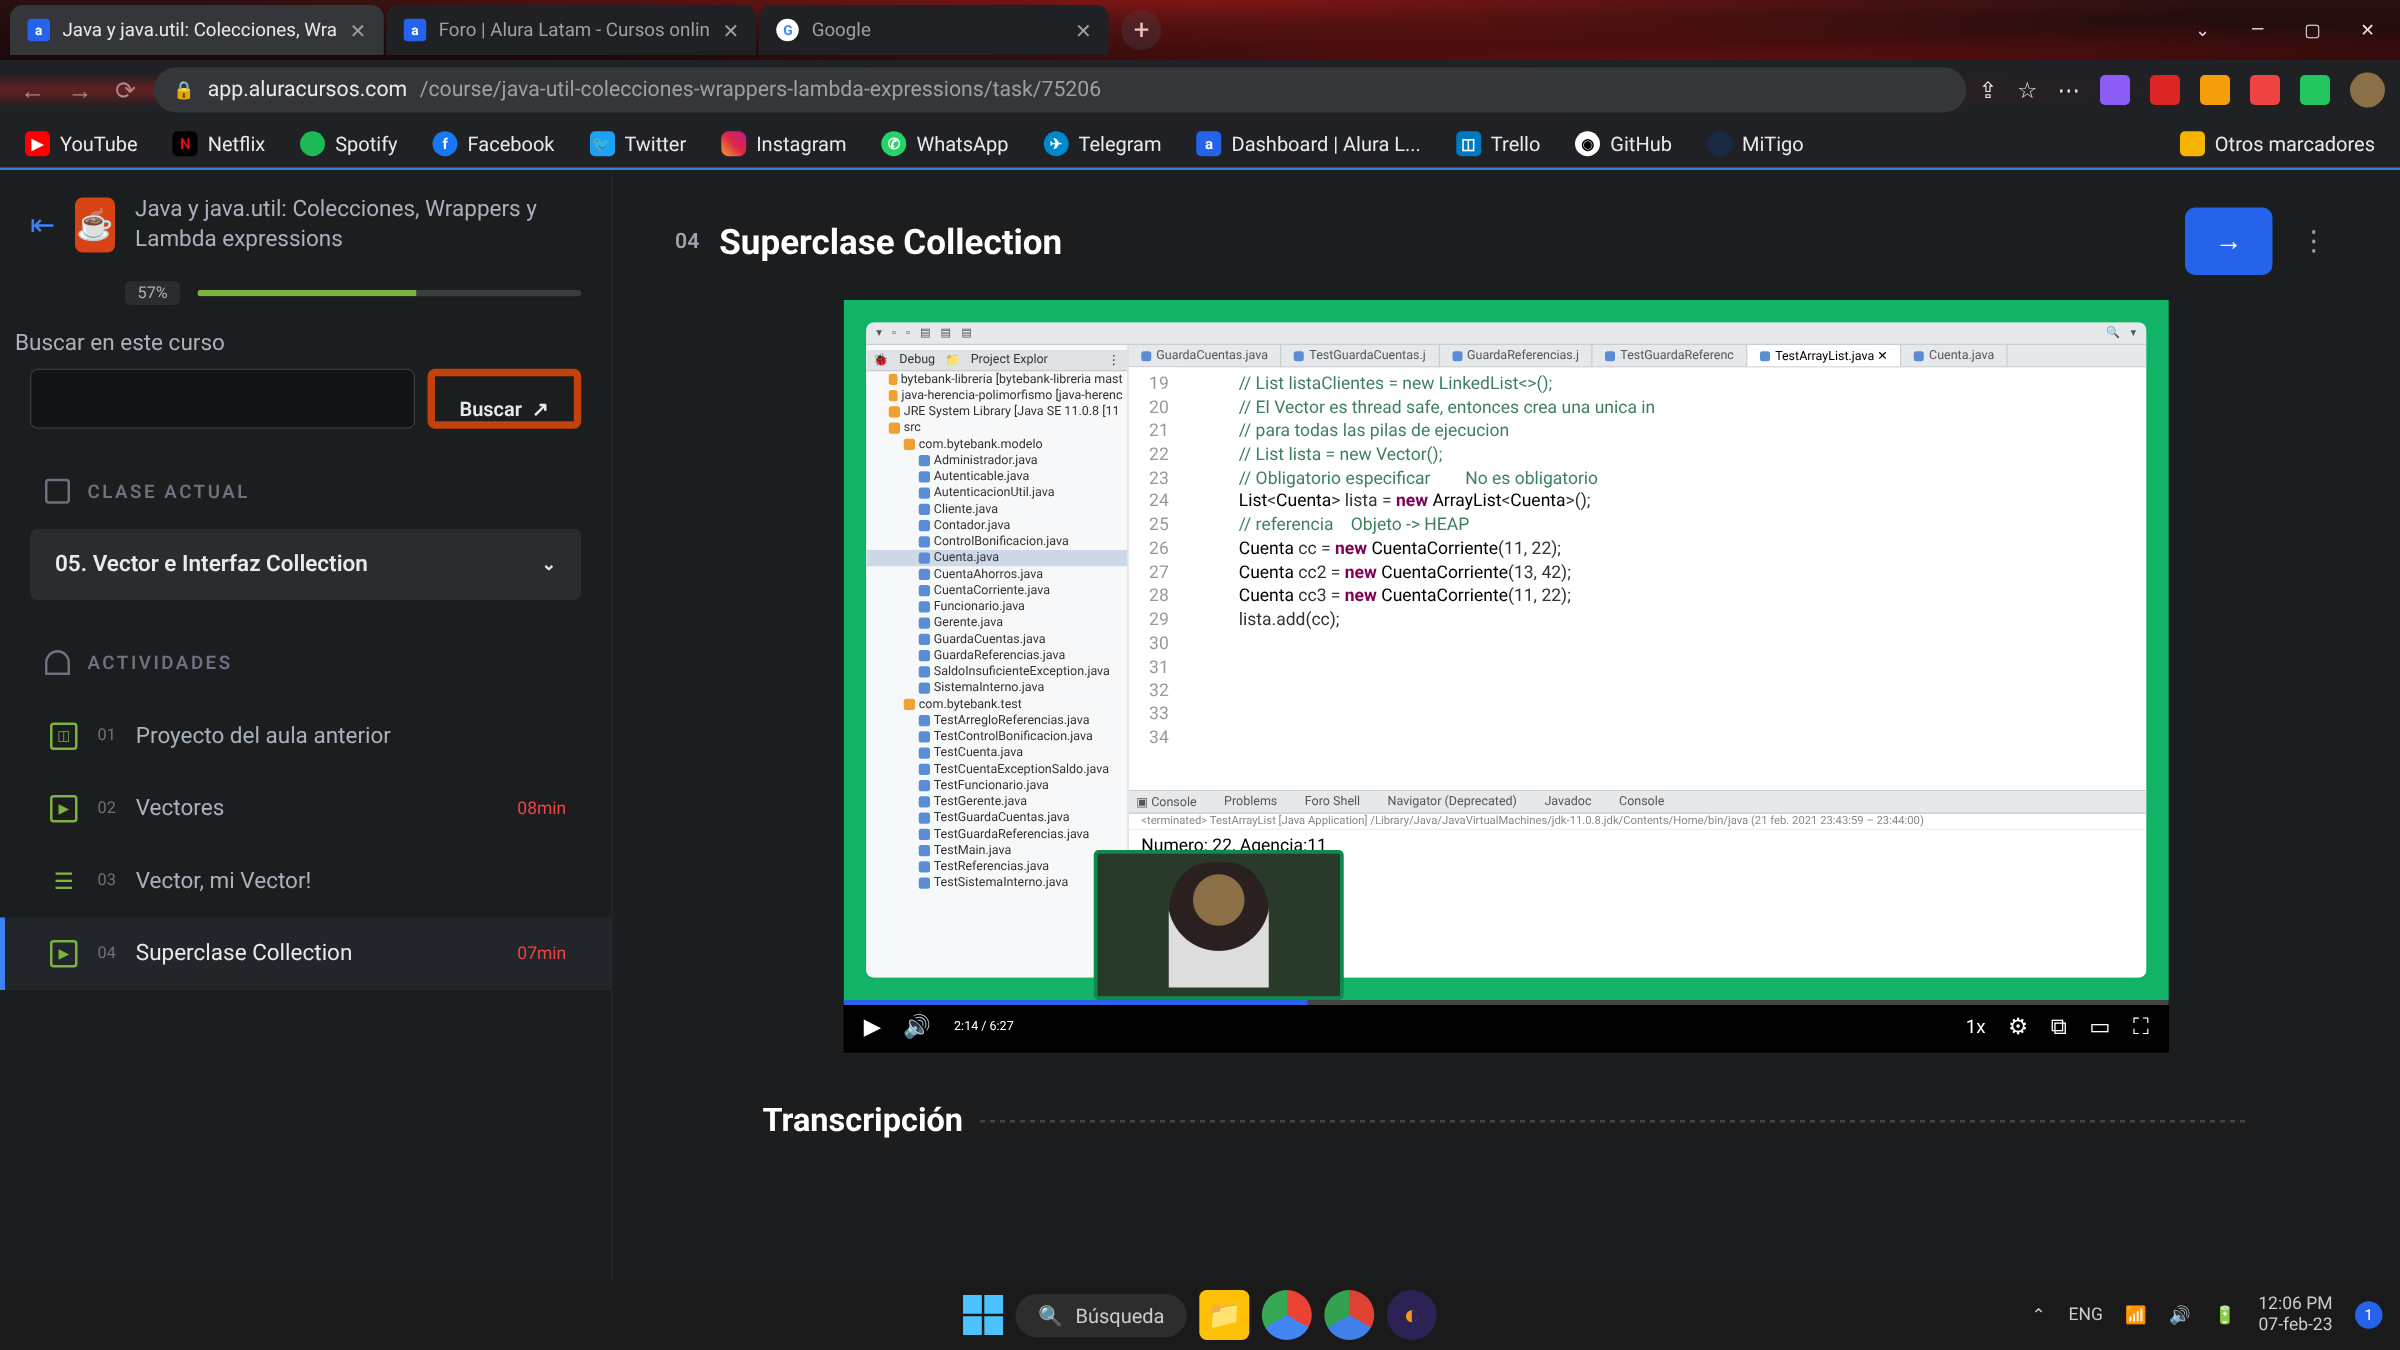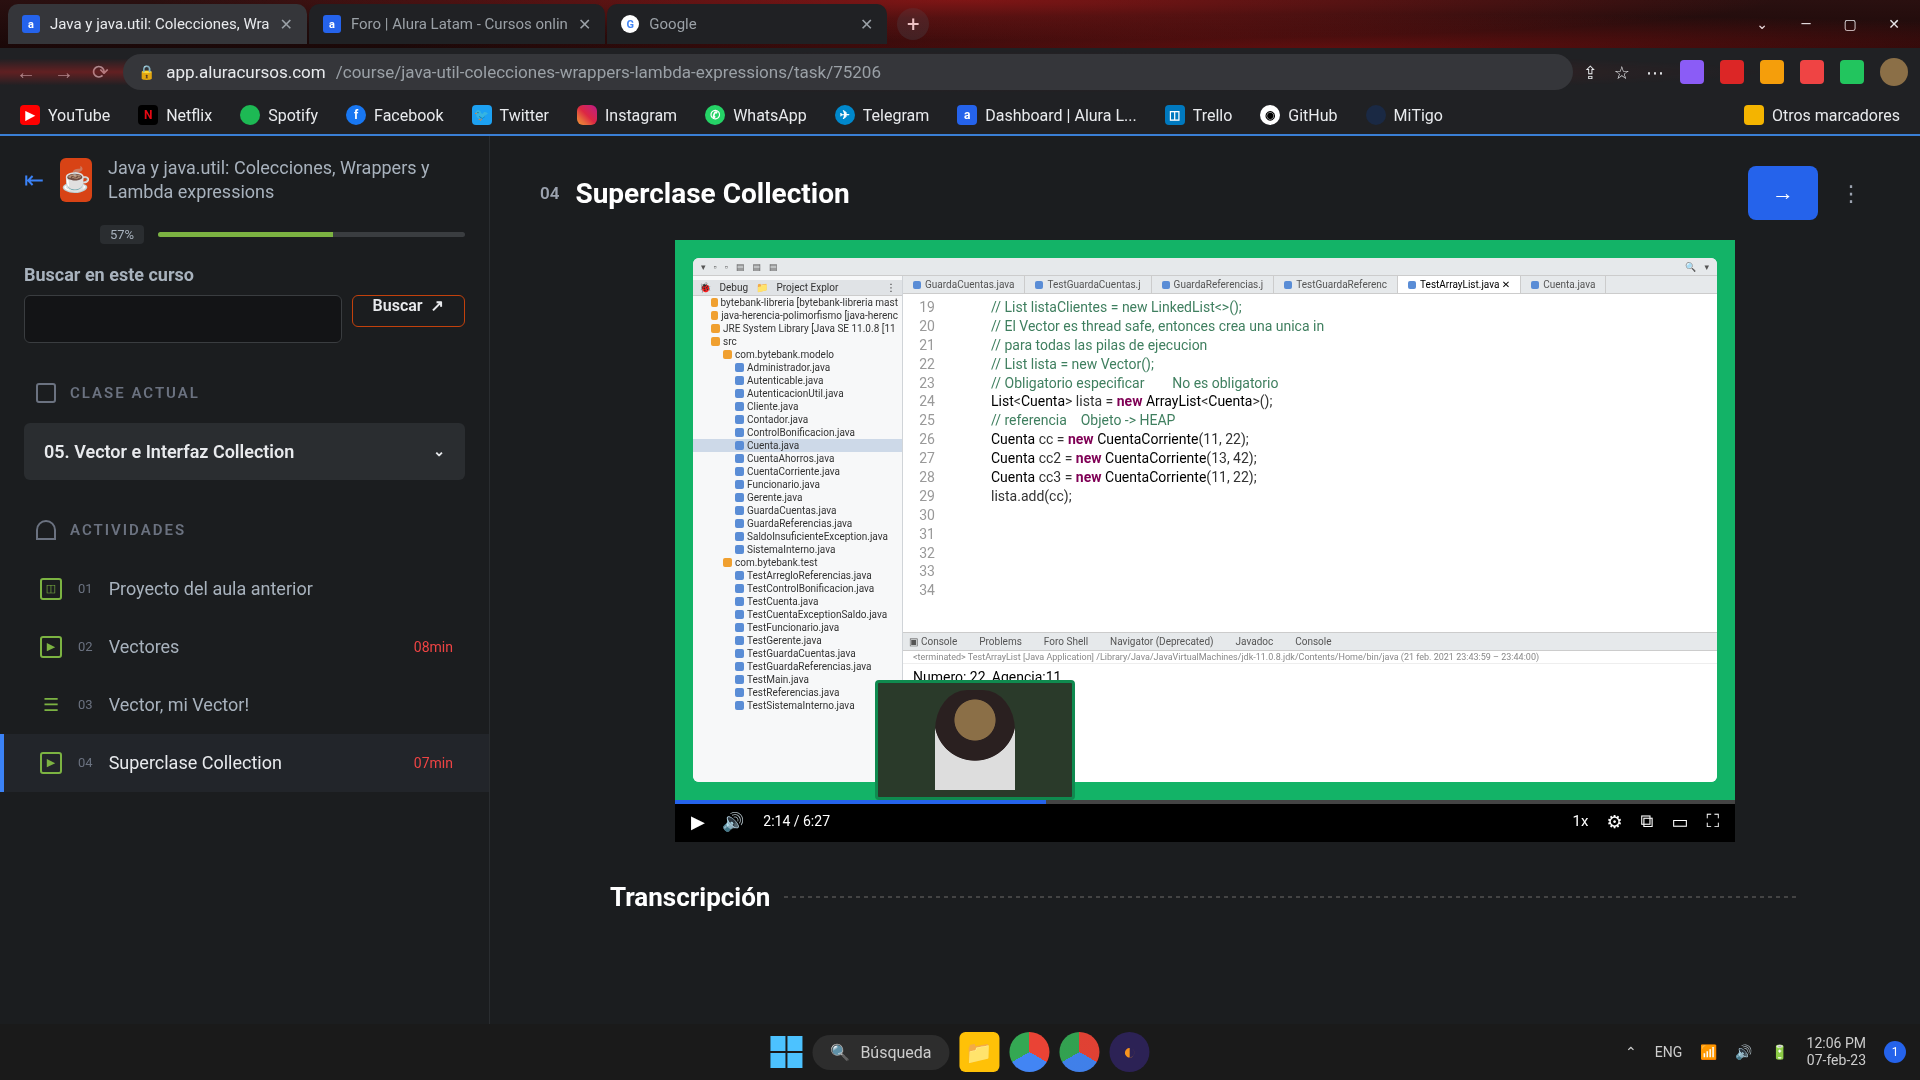--- a/index.html
+++ b/index.html
@@ -55,24 +55,24 @@
 .sidebar { width: 490px; background: #1b1d1f; display: flex; flex-direction: column; border-right: 1px solid #2a2d30; }
 .course-header { padding: 20px 24px; display: flex; align-items: center; gap: 16px; }
 .back-btn { color: #3b82f6; font-size: 24px; cursor: pointer; }
 .course-icon { width: 44px; height: 44px; background: #d84315; border-radius: 6px; display: flex; align-items: center; justify-content: center; font-size: 24px; }
 .course-title { color: #a8b2bd; font-size: 18px; line-height: 1.35; }
 .progress-row { display: flex; align-items: center; gap: 14px; padding: 0 24px 20px 100px; }
 .progress-pct { background: #2a2d30; color: #a8b2bd; padding: 2px 10px; border-radius: 4px; font-size: 13px; }
 .progress-bar { flex: 1; height: 5px; background: #3a3d40; border-radius: 3px; overflow: hidden; }
 .progress-fill { height: 100%; background: #7cb342; width: 57%; }
 
-.search-label { padding: 0 24px; color: #a8b2bd; font-size: 18px; margin-bottom: 10px; font-weight: bold; }
+.search-label { padding: 0 12px; color: #a8b2bd; font-size: 18px; margin-bottom: 10px; }
 .search-row { display: flex; gap: 10px; padding: 0 24px 20px; }
 .search-input { flex: 1; height: 48px; background: #131416; border: 1px solid #3a3d40; border-radius: 6px; padding: 0 12px; color: #e8eaed; }
-.search-btn { height: 32px; padding: 0 20px; background: transparent; border: 1px solid #c2410c; border-radius: 6px; color: #e8eaed; font-size: 16px; font-weight: 600; display: flex; align-items: flex-start; gap: 8px; cursor: pointer; }
+.search-btn { height: 48px; padding: 0 20px; background: transparent; border: 6px solid #c2410c; border-radius: 6px; color: #e8eaed; font-size: 16px; font-weight: 600; display: flex; align-items: flex-end; gap: 8px; cursor: pointer; }
 
 .section-label { display: flex; align-items: center; gap: 14px; padding: 20px 36px; color: #6b7280; font-size: 15px; letter-spacing: 2px; font-weight: 600; }
 .section-icon { width: 20px; height: 20px; border: 2px solid #6b7280; border-radius: 3px; }
 
 .chapter { margin: 0 24px 20px; background: #2a2d30; border-radius: 6px; padding: 18px 20px; display: flex; align-items: center; color: #e8eaed; font-size: 18px; font-weight: 600; cursor: pointer; }
 .chapter .chev { margin-left: auto; font-size: 14px; }
 
 .activity-list { display: flex; flex-direction: column; }
 .activity { display: flex; align-items: center; gap: 16px; padding: 18px 36px; color: #a8b2bd; font-size: 18px; cursor: pointer; border-left: 4px solid transparent; }
 .activity.active { background: #22252a; border-left-color: #3b82f6; color: #e8eaed; }
@@ -121,21 +121,21 @@
 .console-tabs { height: 18px; background: #e6e9eb; display: flex; font-size: 10px; padding: 0 6px; gap: 22px; align-items: center; border-bottom: 1px solid #ccc; color: #555; }
 .console-out { flex: 1; padding: 4px 10px; font-size: 14px; line-height: 1.3; color: #000; white-space: pre; }
 
 .webcam { position: absolute; left: 200px; bottom: 42px; width: 200px; height: 120px; background: #2a3a2a; border: 3px solid #0f8a4f; border-radius: 4px; display: flex; align-items: center; justify-content: center; }
 .webcam-person { width: 80px; height: 100px; background: radial-gradient(circle at 50% 30%, #8b6f47 0%, #8b6f47 25%, #2a2020 26%, #2a2020 50%, #ddd 51%); border-radius: 40% 40% 0 0; }
 
 .video-controls { height: 42px; background: #000; display: flex; align-items: center; padding: 0 16px; gap: 18px; color: #fff; font-size: 15px; position: relative; }
 .vc-progress { position: absolute; top: 0; left: 0; right: 0; height: 4px; background: #444; }
 .vc-progress-fill { height: 100%; background: #2563eb; }
 .vc-btn { cursor: pointer; font-size: 18px; }
-.vc-time { font-size: 14px; }
+.vc-time { font-size: 10px; }
 .vc-right { margin-left: auto; display: flex; gap: 18px; align-items: center; }
 
 .transcript { padding: 40px 120px; }
 .transcript-title { color: #fff; font-size: 26px; font-weight: 700; display: flex; align-items: center; gap: 14px; }
 .transcript-title::after { content: ""; flex: 1; height: 2px; background: repeating-linear-gradient(90deg, #444 0, #444 4px, transparent 4px, transparent 8px); }
 
 
 .taskbar { position: absolute; bottom: 0; left: 0; right: 0; height: 56px; background: #1a1a1a; display: flex; align-items: center; padding: 0 14px; }
 .tb-center { position: absolute; left: 50%; transform: translateX(-50%); display: flex; gap: 10px; align-items: center; }
 .tb-start { width: 32px; height: 32px; display: grid; grid-template: 1fr 1fr / 1fr 1fr; gap: 2px; }

